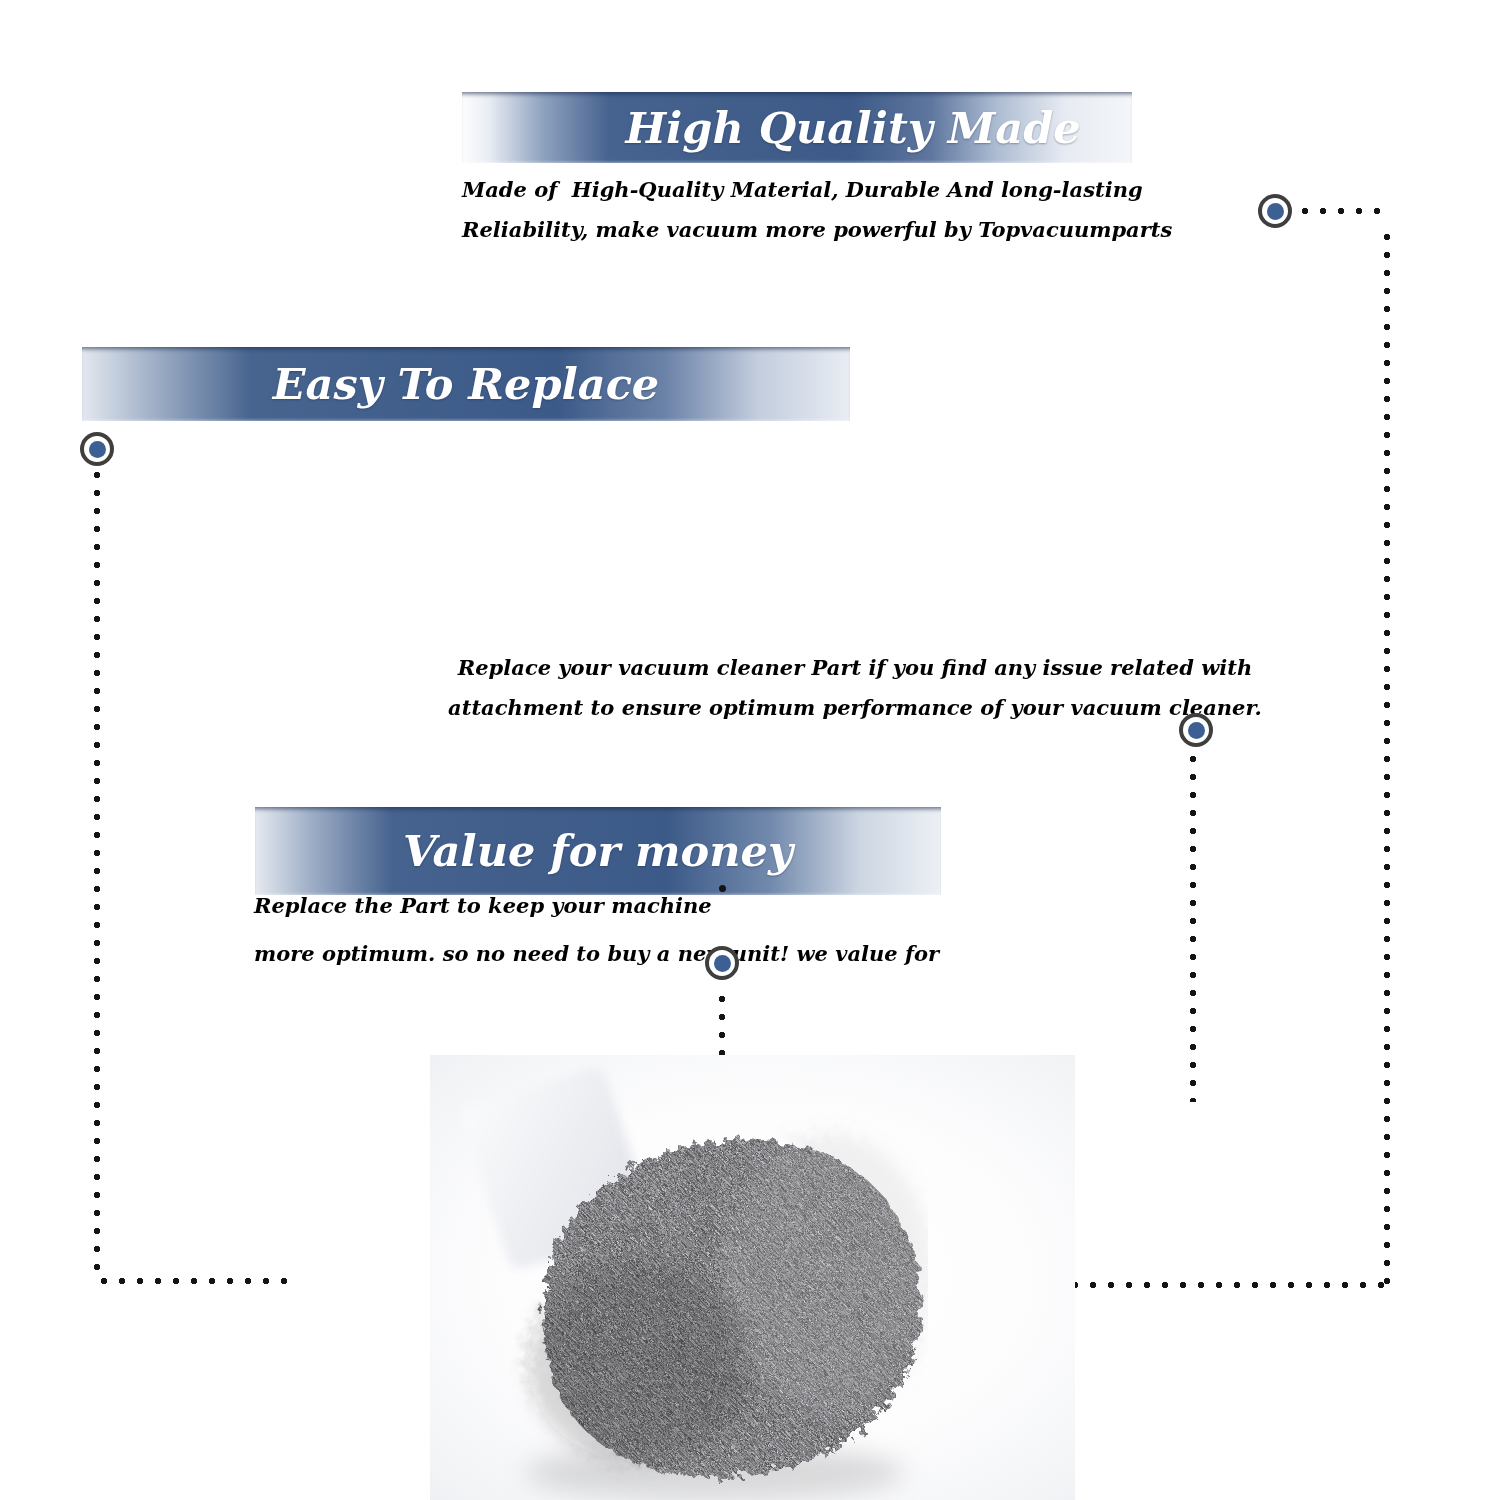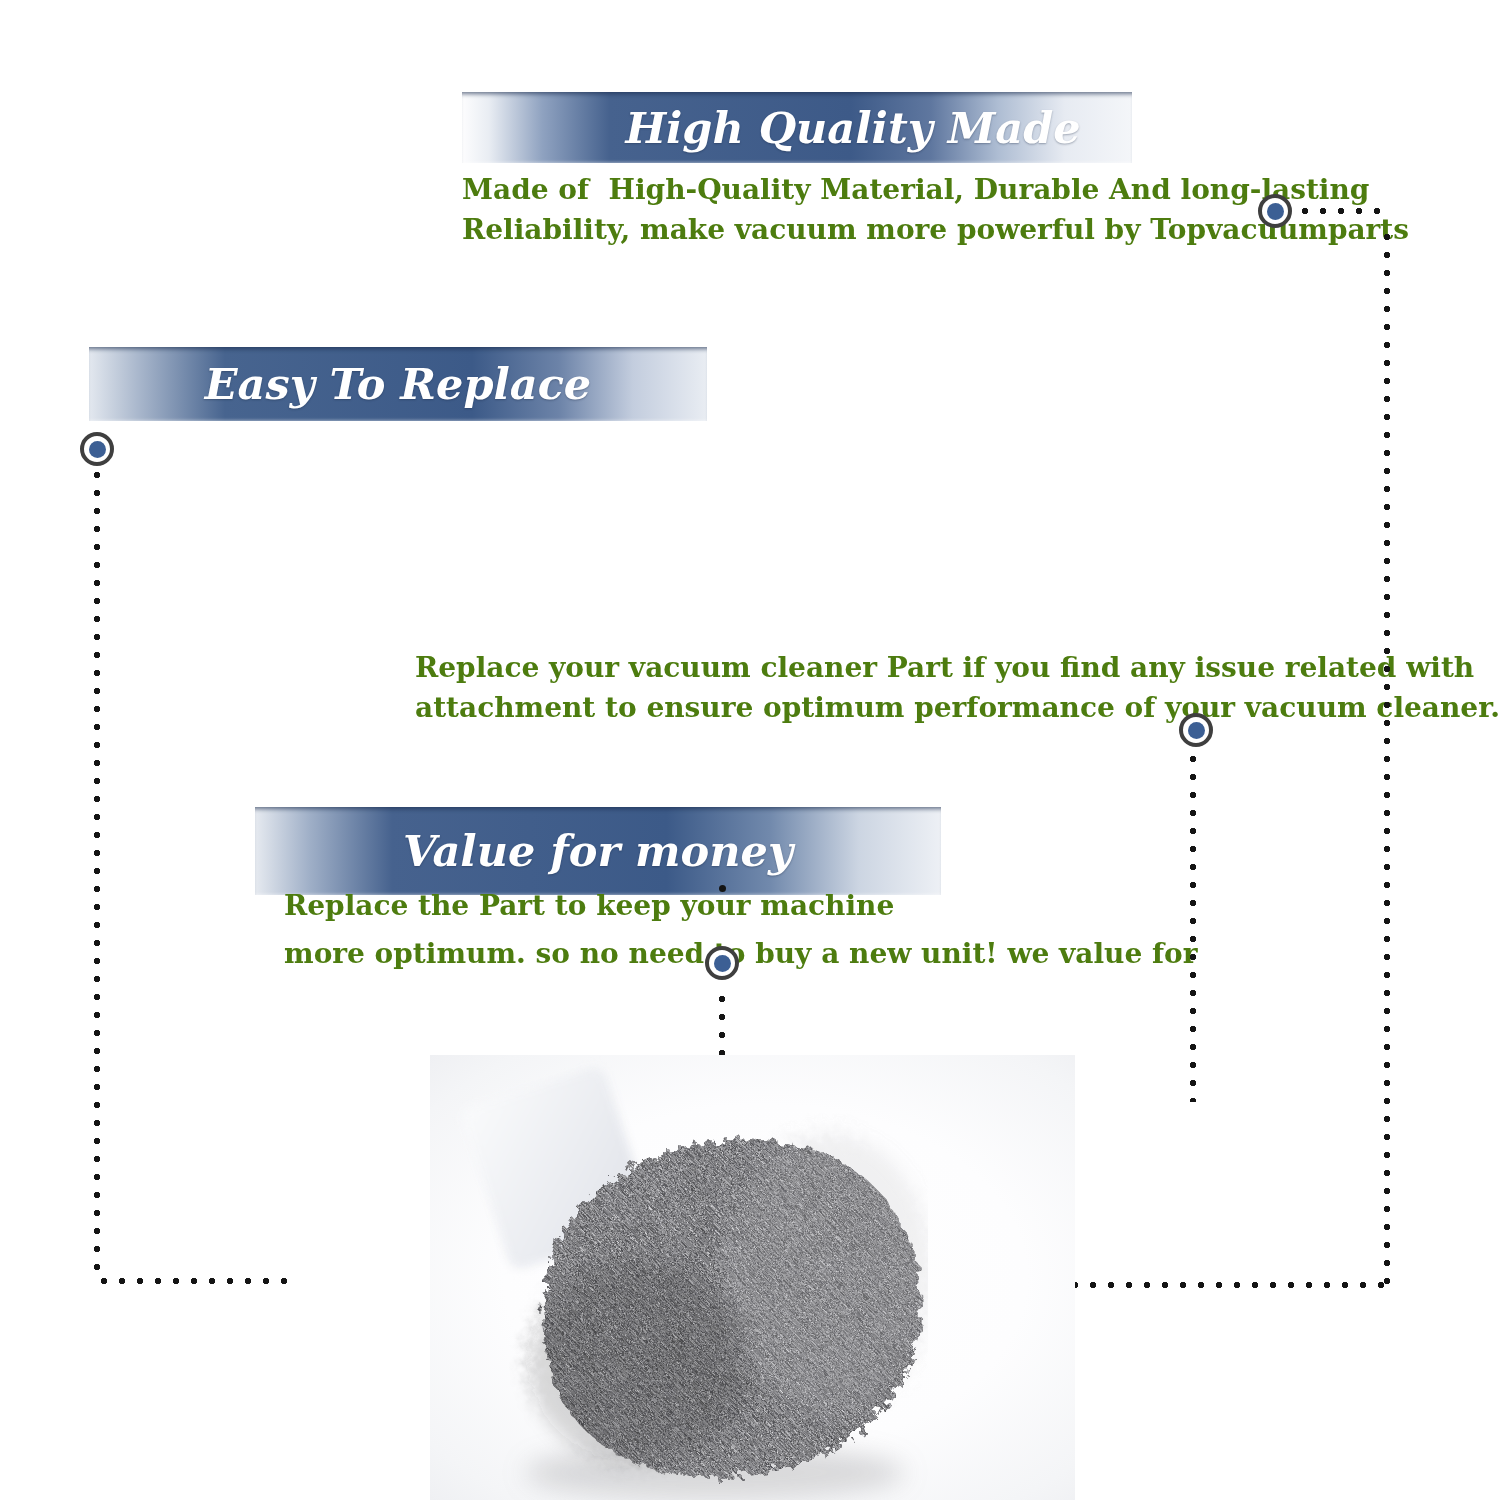--- a/index.html
+++ b/index.html
@@ -13,34 +13,34 @@
     box-shadow: inset 0 5px 4px -3px rgba(25,42,74,.62), inset 0 -3px 3px -2px rgba(255,255,255,.45);
   }
   .banner-title{
     width:100%;height:100%;display:flex;align-items:center;justify-content:center;
     color:#ffffff;font-style:italic;font-weight:bold;font-size:43px;white-space:pre;
     text-shadow:0 1px 2px rgba(20,35,60,.35);
   }
   .b1{left:462px;top:92px;width:670px;
       background:linear-gradient(90deg,#fdfdfe 0%,#e9edf3 4%,#8fa2c0 12%,#46628e 22%,#3d5a88 58%,#5f779f 70%,#aebdd3 80%,#e7ebf2 90%,#f4f6f9 100%);}
   .b1 .banner-title{padding-left:56px;text-align:center;}
-  .b2{left:89px;top:347px;width:618px;height:74px;
+  .b2{left:82px;top:347px;width:768px;height:74px;
       background:linear-gradient(90deg,#e3e8ef 0%,#a9b7cc 8%,#47648f 22%,#3c5a88 62%,#6c83a8 76%,#c3cdde 88%,#e9edf3 100%);text-align:center;}
   .b2 .banner-title{padding-right:60px;}
   .b3{left:450px;top:563px;width:663px;
       background:linear-gradient(90deg,#fbfcfd 0%,#eef1f5 8%,#b7c2d5 22%,#5a749d 33%,#3d5b89 45%,#3d5b89 72%,#7b91b3 84%,#d4dbe7 94%,#ecf0f5 100%);}
   .b4{left:255px;top:807px;width:686px;height:88px;
       background:linear-gradient(90deg,#e6eaf0 0%,#9fafc7 8%,#46628e 20%,#3c5a88 60%,#7189ac 75%,#ccd5e2 88%,#edf0f5 100%);}
   
-  .body-text{position:absolute;color:#4d7c0f;font-weight:bold;font-size:28px;}
+  .body-text{position:absolute;color:#000000;font-style:italic;font-weight:bold;font-size:21px;}
   .body-text .line{white-space:pre;line-height:40px;}
   .bt1{left:462px;top:170px;}
   .bt2{left:130px;top:418px;line-height:40px;}
   .bt3{left:415px;top:648px;width:880px;text-align:center;}
-  .bt4{left:284px;top:882px;}
+  .bt4{left:254px;top:882px;}
   .bt4 .line{line-height:48px;}
   
   .marker{
     position:absolute;width:26px;height:26px;border:4px solid #3f3f3f;border-radius:50%;
     background:#ffffff;display:flex;align-items:center;justify-content:center;
   }
   .marker::after{content:'';width:17px;height:17px;border-radius:50%;background:#3c5f94;}
   
   .dots-h{position:absolute;height:8px;
     background-image:radial-gradient(circle,#141414 2.9px,rgba(0,0,0,0) 3.5px);

